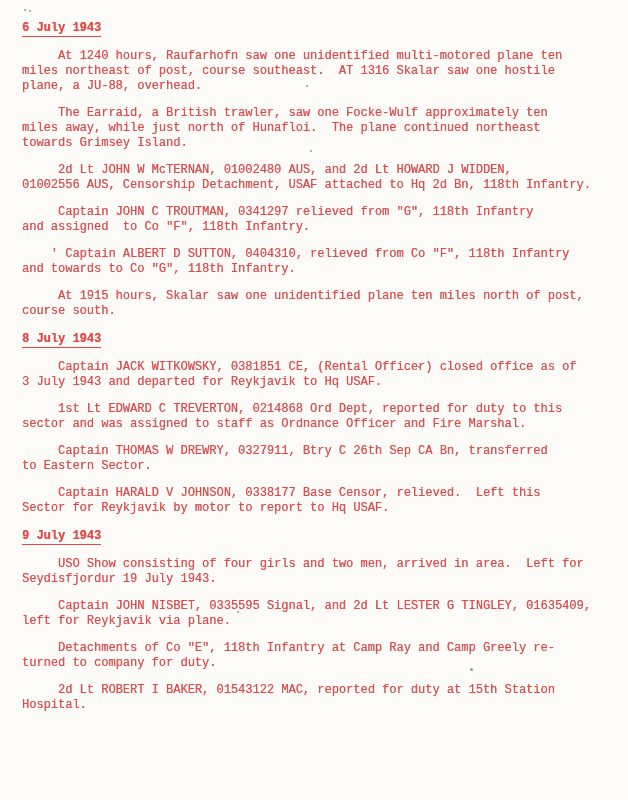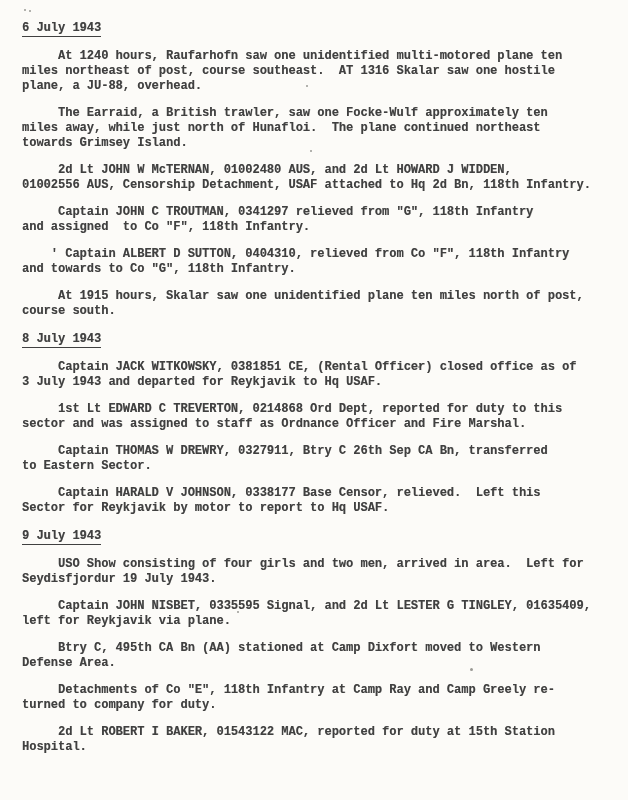--- a/index.html
+++ b/index.html
@@ -28,40 +28,40 @@
     font-weight: 700;
     line-height: 13px;
     border-bottom: 1.6px solid currentColor;
     padding-bottom: 1px;
     text-shadow: 0.3px 0.2px 0 rgba(25,25,25,0.45);
     white-space: pre;
   }
   .para {
     margin: 0 0 12px 0;
     font-size: 12px;
-    font-weight: 700;
+    font-weight: 400;
     line-height: 15px;
     white-space: pre;
     text-shadow: 0.3px 0.2px 0 rgba(25,25,25,0.40);
   }
   .speck {
     position: absolute;
     width: 3px;
     height: 3px;
     border-radius: 50%;
     background: #4a4a46;
     opacity: 0.55;
   }
   .speck.tiny { width: 2px; height: 2px; }
   .speck.dots { width: 2px; height: 2px; box-shadow: 5px 1px 0 #4a4a46; }
 </style>
 </head>
 <body>
 
-<div class="page" style="background: rgb(252, 251, 248); color: #404040;">
+<div class="page" style="background: rgb(252, 251, 248); color: #ef4444;">
 
   <section>
     <div class="heading-row">
       <span class="date-heading">6 July 1943</span>
     </div>
     <div class="para">     At 1240 hours, Raufarhofn saw one unidentified multi-motored plane ten
 miles northeast of post, course southeast.  AT 1316 Skalar saw one hostile
 plane, a JU-88, overhead.</div>
     <div class="para">     The Earraid, a British trawler, saw one Focke-Wulf approximately ten
 miles away, while just north of Hunafloi.  The plane continued northeast
@@ -94,22 +94,20 @@
   </section>
 
   <section>
     <div class="heading-row">
       <span class="date-heading">9 July 1943</span>
     </div>
     <div class="para">     USO Show consisting of four girls and two men, arrived in area.  Left for
 Seydisfjordur 19 July 1943.</div>
     <div class="para">     Captain JOHN NISBET, 0335595 Signal, and 2d Lt LESTER G TINGLEY, 01635409,
 left for Reykjavik via plane.</div>
-    <div class="para">     Btry C, 495th CA Bn (AA) stationed at Camp Dixfort moved to Western
-Defense Area.</div>
     <div class="para">     Detachments of Co "E", 118th Infantry at Camp Ray and Camp Greely re-
 turned to company for duty.</div>
     <div class="para">     2d Lt ROBERT I BAKER, 01543122 MAC, reported for duty at 15th Station
 Hospital.</div>
   </section>
 
   <div class="speck dots" style="left:24px; top:9px;"></div>
   <div class="speck tiny" style="left:306px; top:85px;"></div>
   <div class="speck tiny" style="left:310px; top:150px;"></div>
   <div class="speck tiny" style="left:418px; top:366px;"></div>

